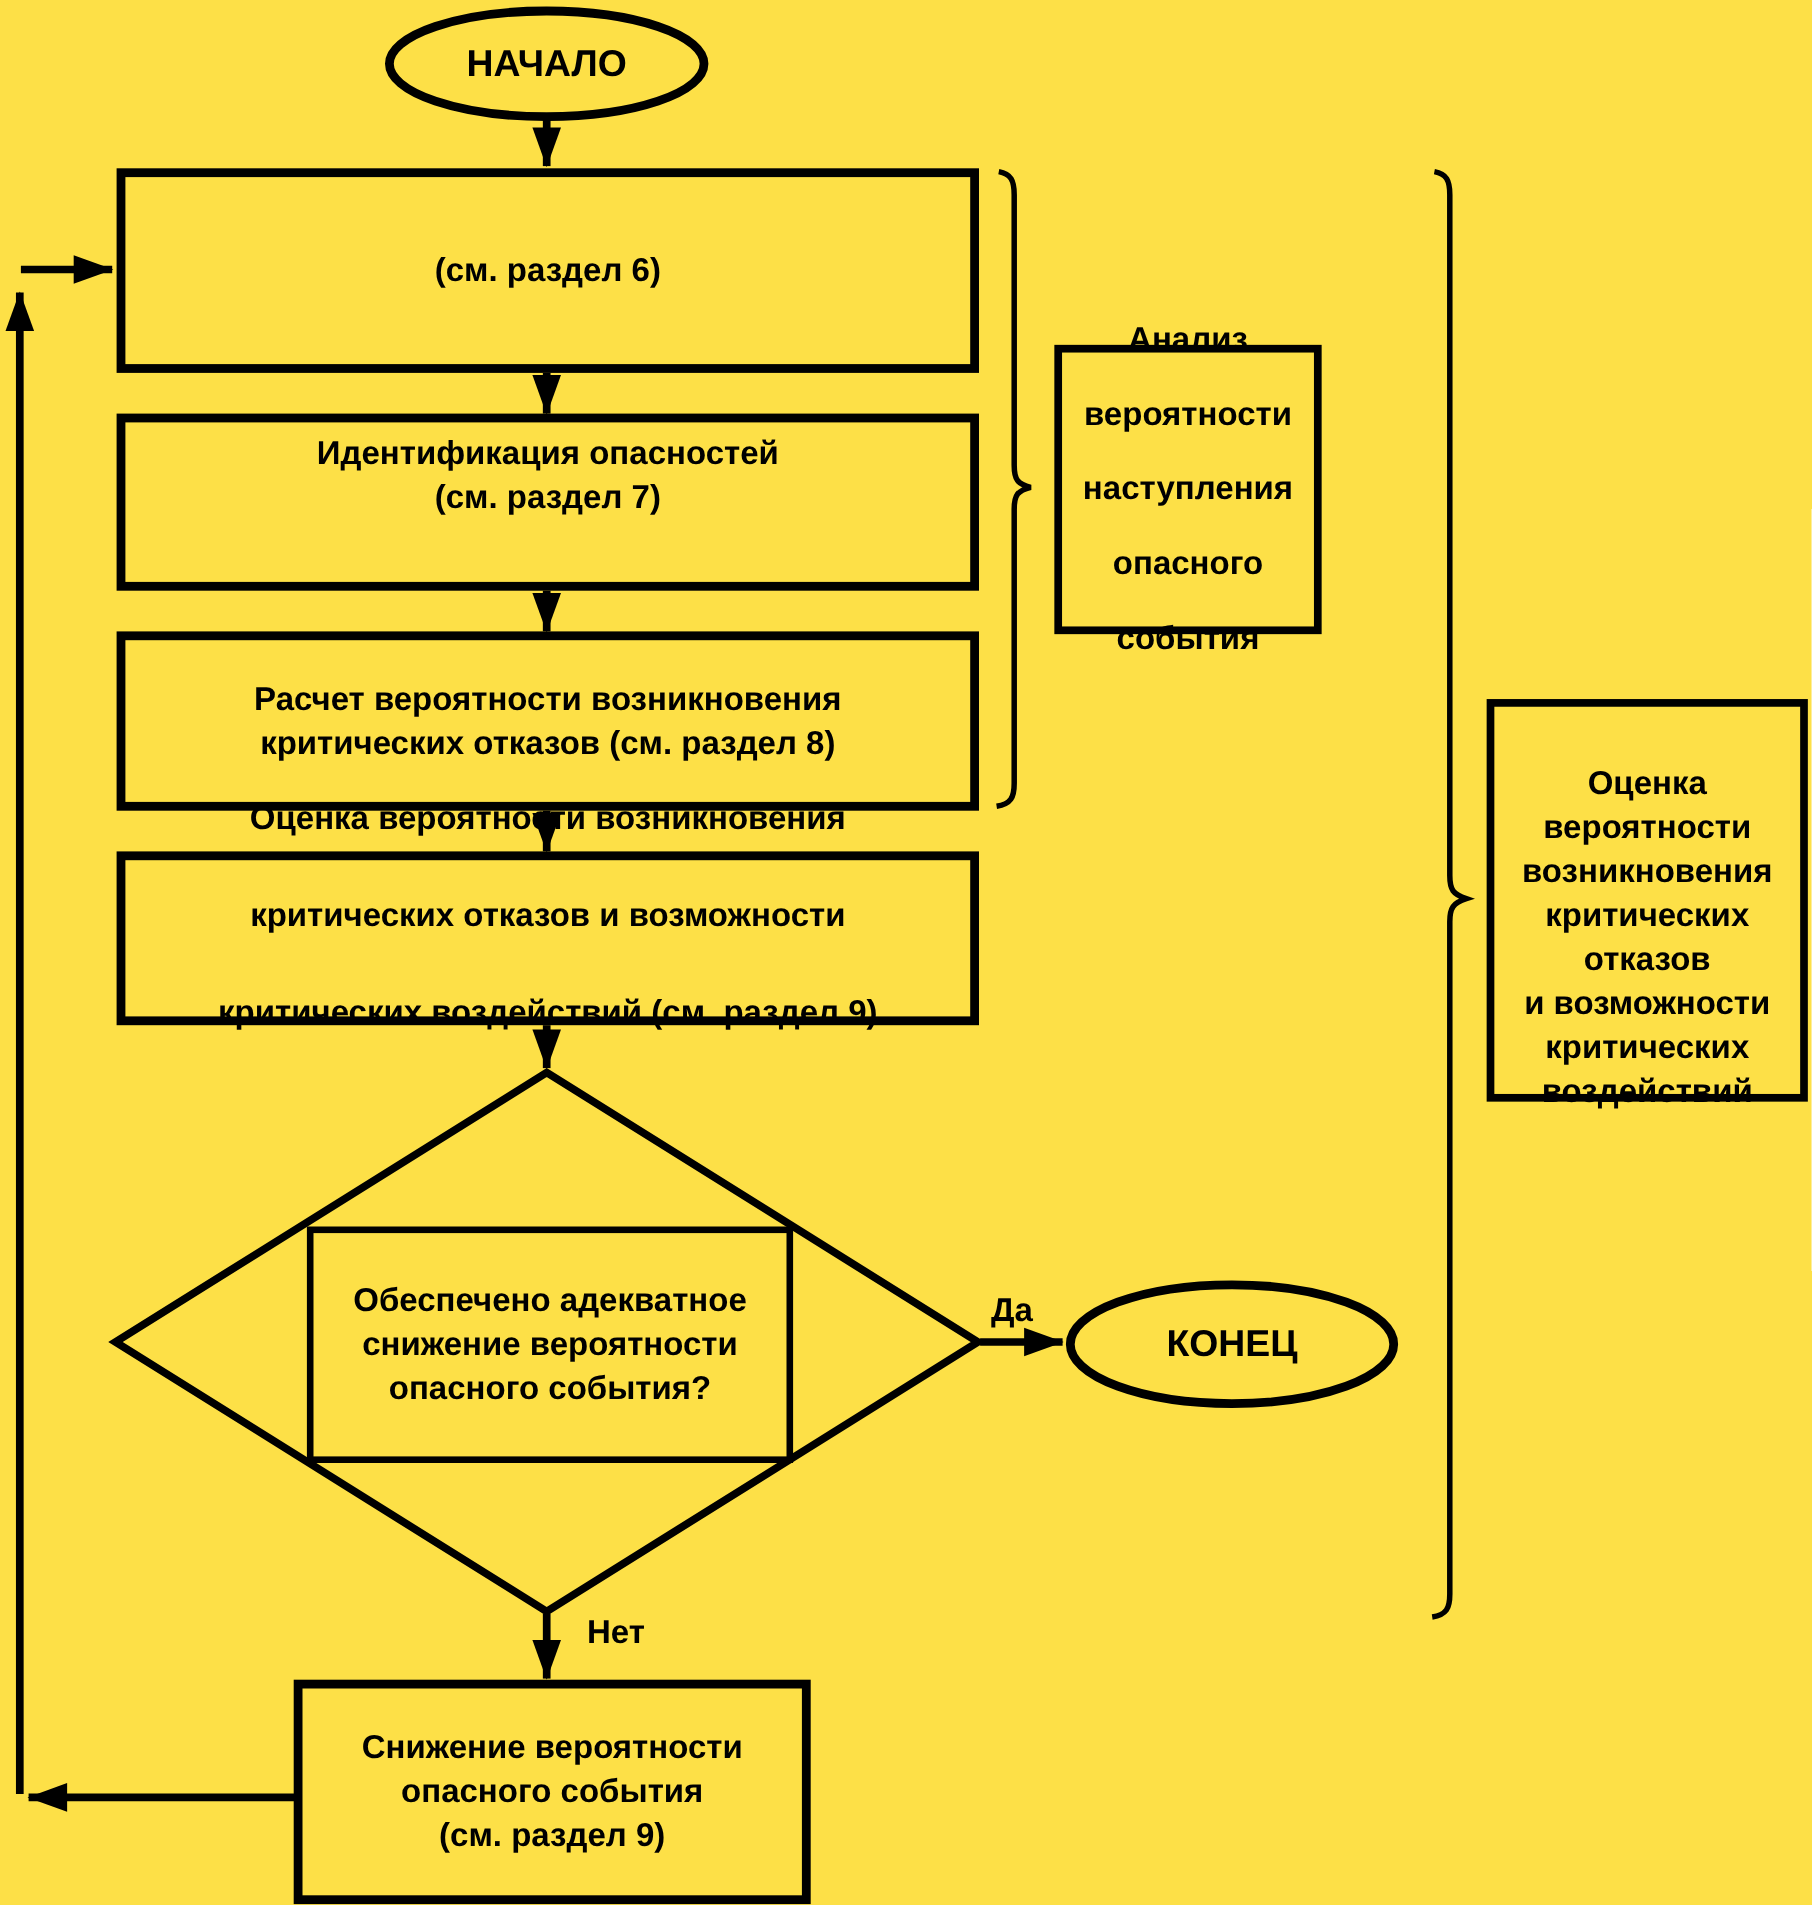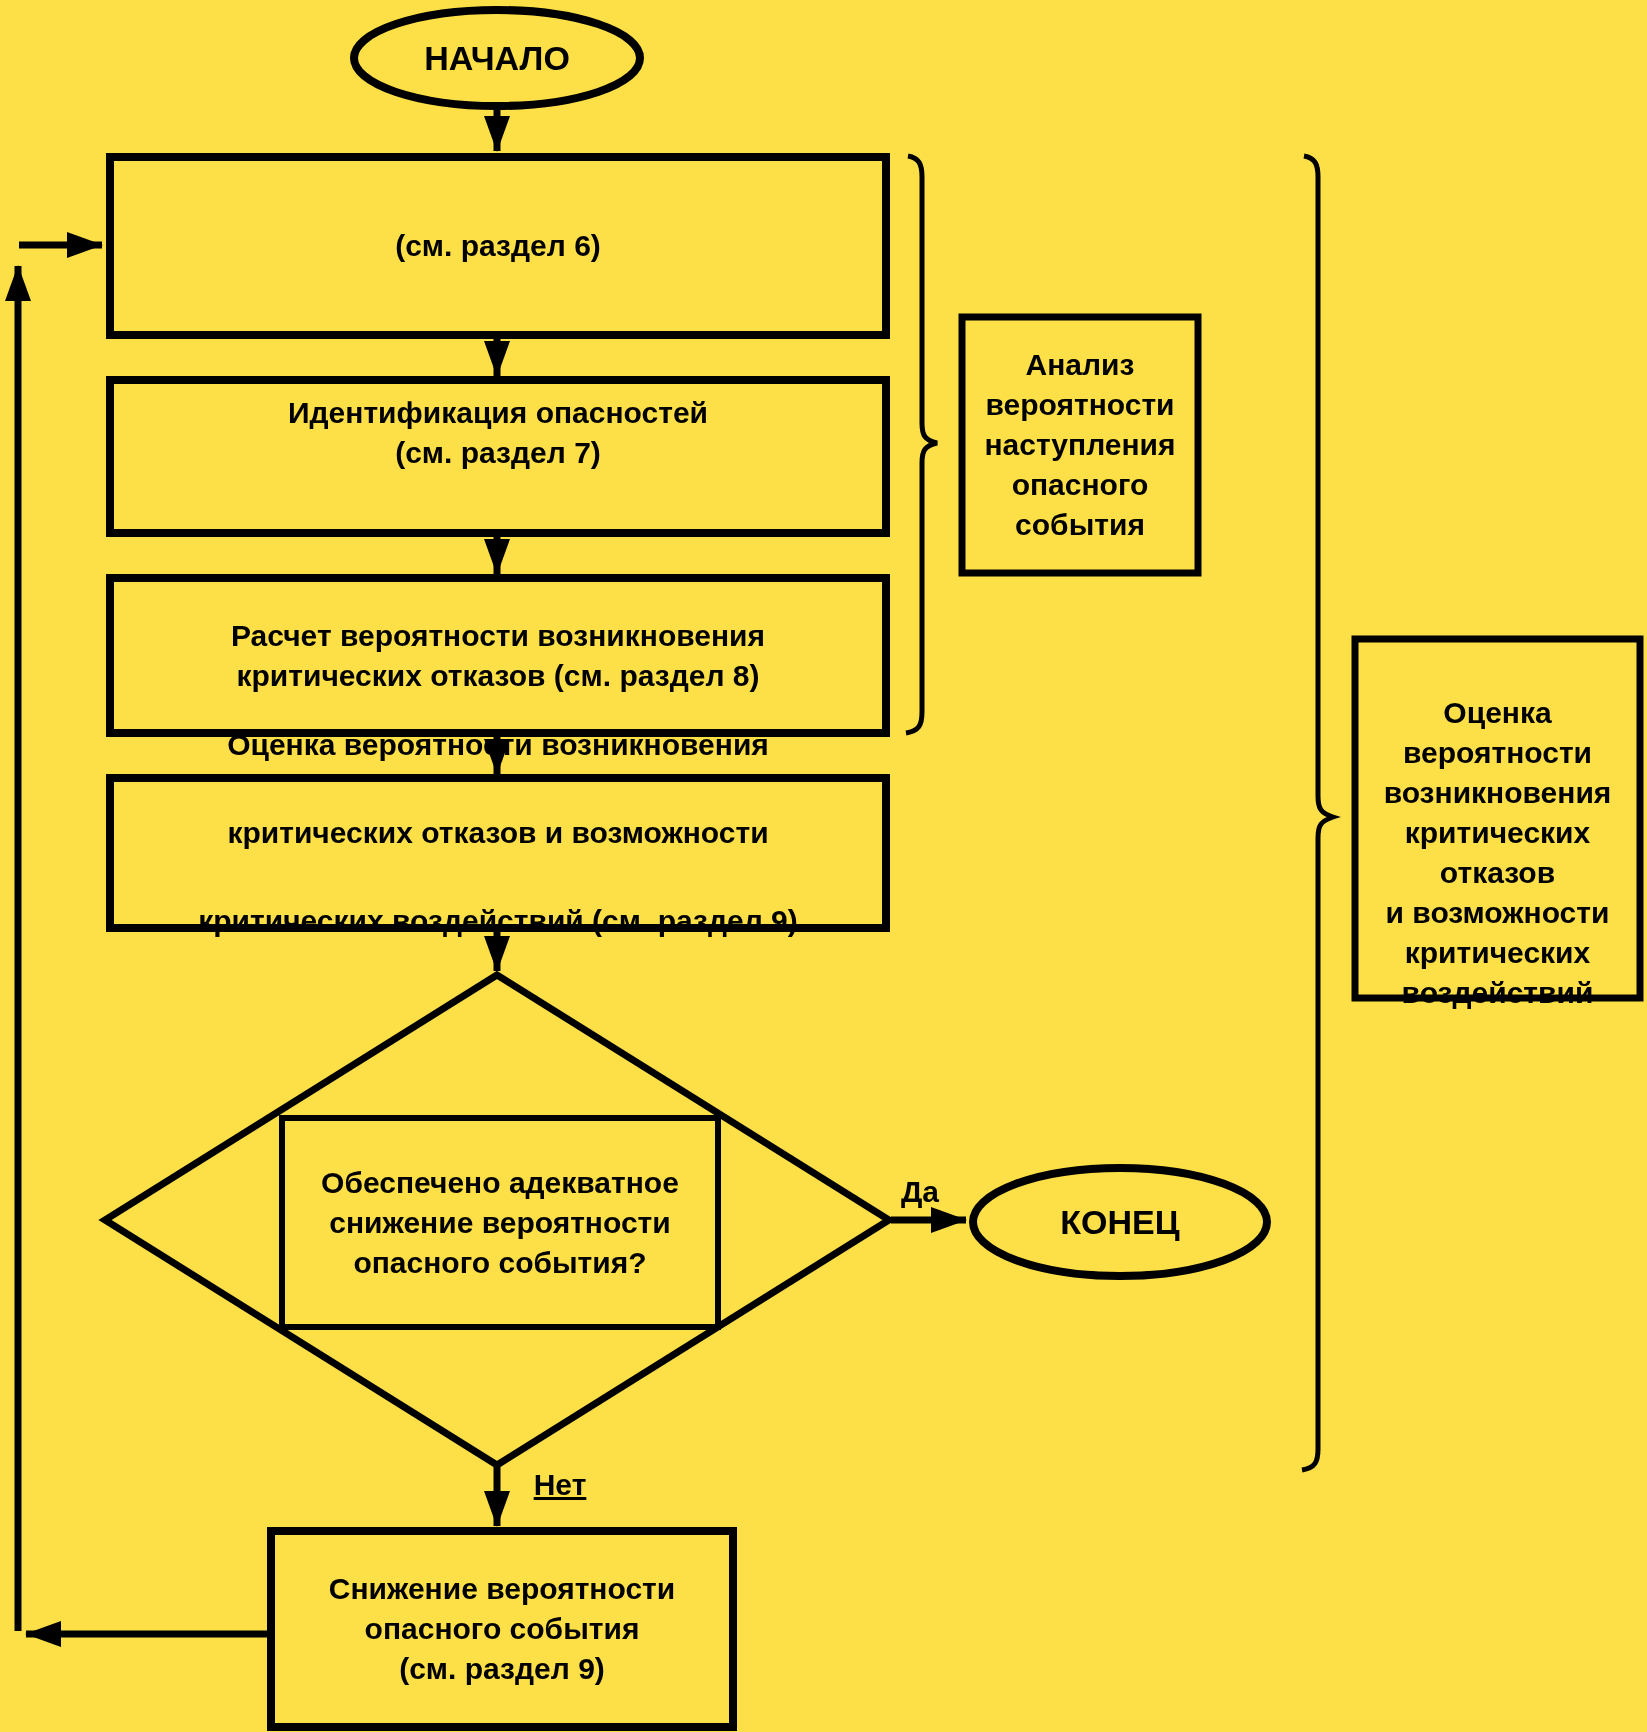--- a/index.html
+++ b/index.html
@@ -113,35 +113,35 @@
     <div class="line">снижение вероятности</div>
     <div class="line">опасного события?</div>
   </div>
 
   <div class="txt" style="left:271px; top:1531px; width:462px; height:196px;">
     <div class="line">Снижение вероятности</div>
     <div class="line">опасного события</div>
     <div class="line">(см. раздел 9)</div>
   </div>
 
-  <div class="txt" style="left:962px; top:317px; width:236px; height:256px;">
+  <div class="txt" style="left:962px; top:317px; width:236px; height:256px;gap:28px;">
     <div class="line">Анализ</div>
     <div class="line">вероятности</div>
     <div class="line">наступления</div>
     <div class="line">опасного</div>
     <div class="line">события</div>
   </div>
 
   <div class="txt" style="left:1355px; top:673px; width:285px; height:359px;">
     <div class="line">Оценка</div>
     <div class="line">вероятности</div>
     <div class="line">возникновения</div>
     <div class="line">критических</div>
     <div class="line">отказов</div>
     <div class="line">и возможности</div>
     <div class="line">критических</div>
     <div class="line">воздействий</div>
   </div>
 
   <div class="edge-label" style="left:880px; top:1172px; width:80px; height:40px;">Да</div>
-  <div class="edge-label" style="left:517px; top:1465px; width:86px; height:40px;text-decoration:underline;">Нет</div>
+  <div class="edge-label" style="left:517px; top:1465px; width:86px; height:40px;">Нет</div>
 
 </div>
 
 </body></html>

